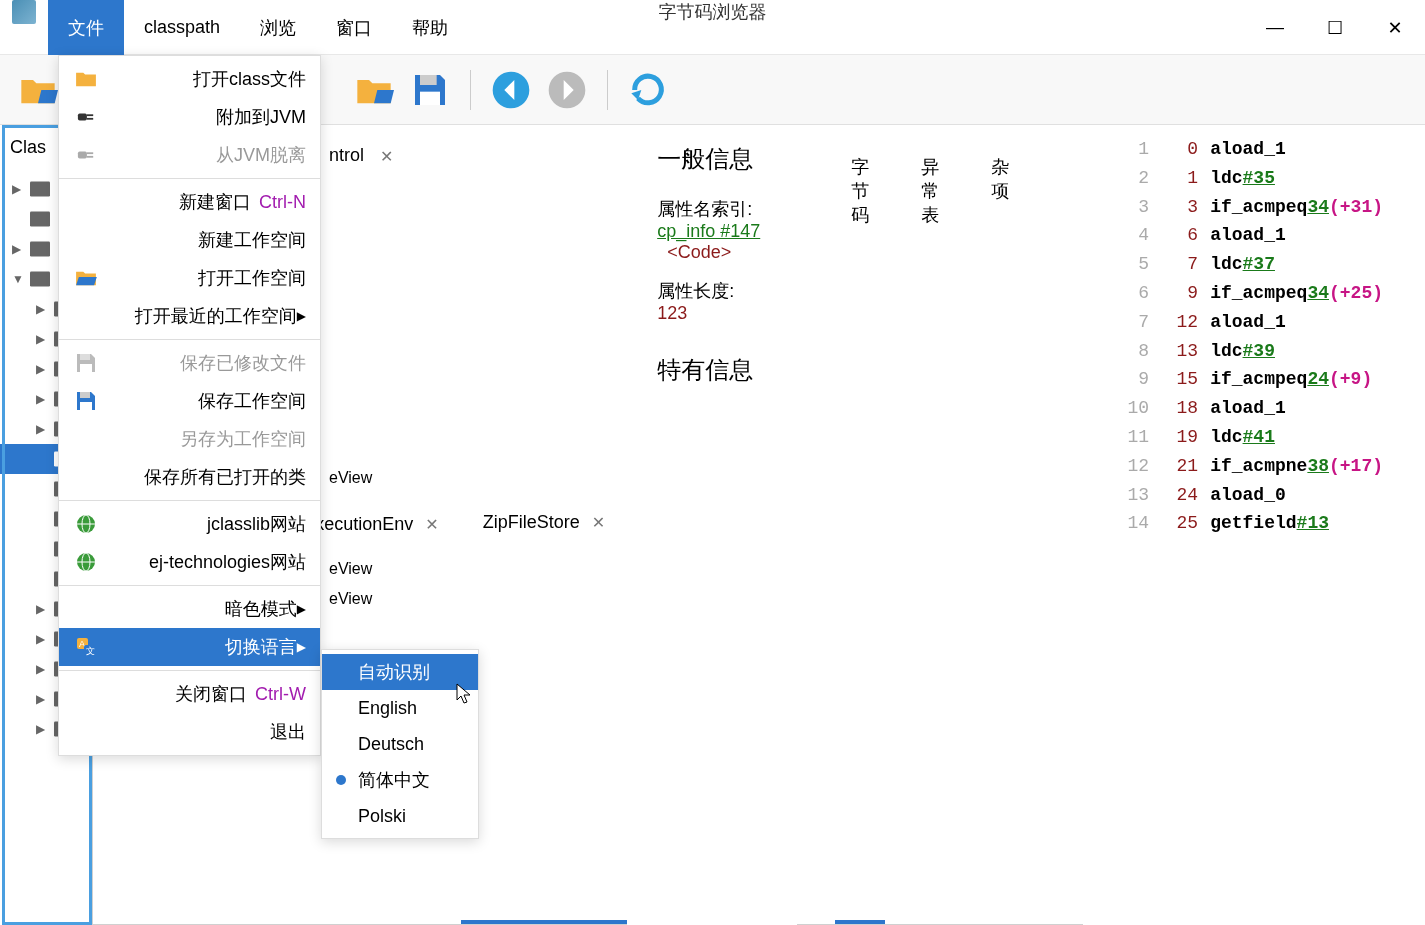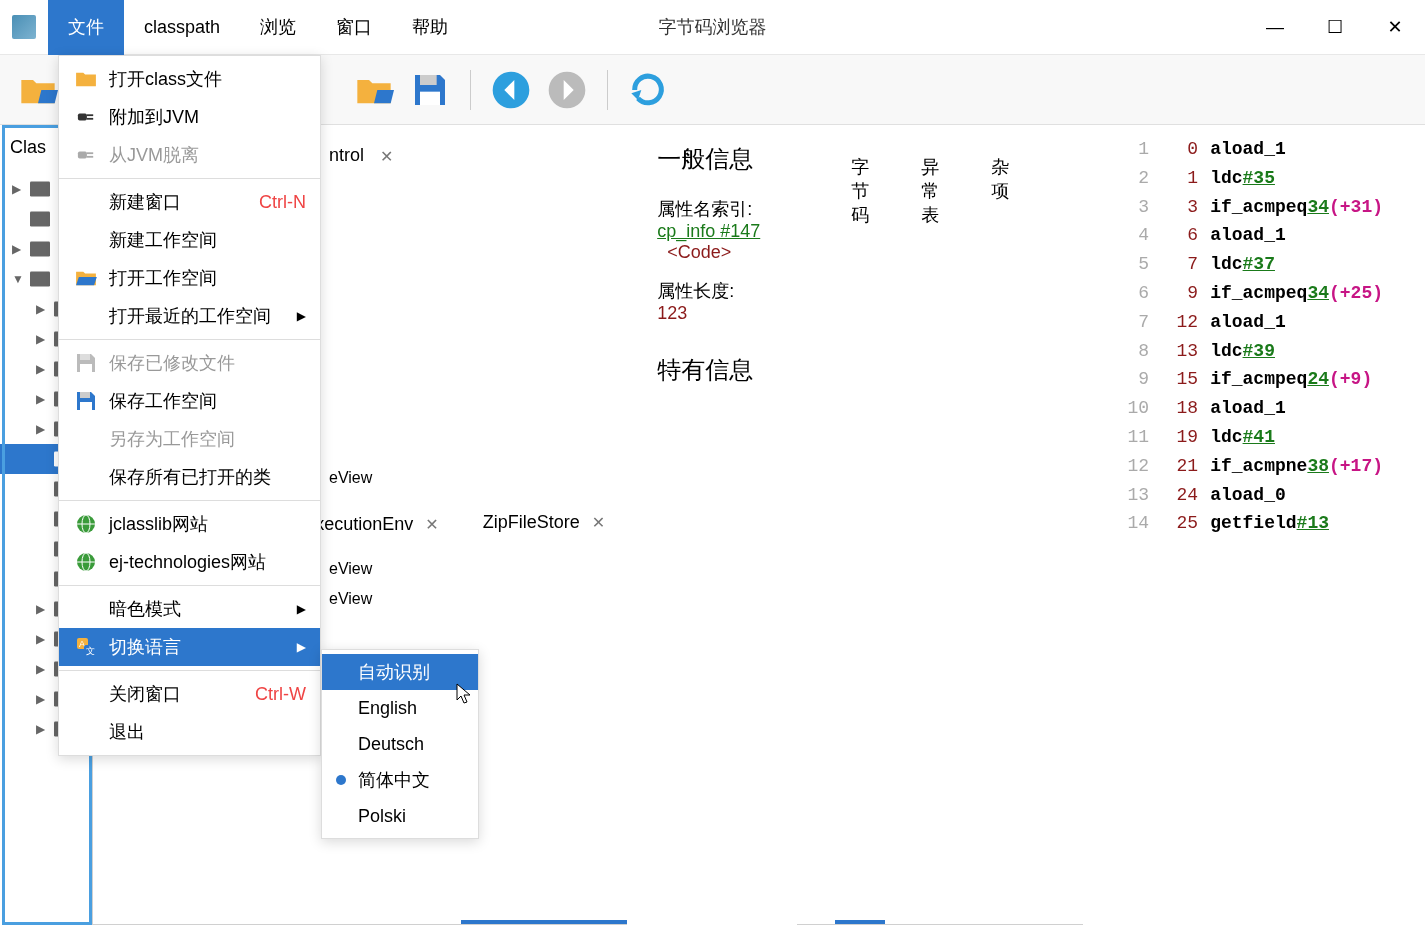--- a/index.html
+++ b/index.html
@@ -1,17 +1,17 @@
 <!DOCTYPE html>
 <html><head>
 <meta charset="utf-8">
 <style>
 * { box-sizing: border-box; margin: 0; padding: 0; }
 body { font-family: "Microsoft YaHei", "Segoe UI", sans-serif; font-size: 14px; background: #fff; overflow: hidden; width: 1425px; height: 925px; }
-.titlebar { height: 55px; display: flex; align-items: center; background: #fff; border-bottom: 1px solid #e8e8e8; }
+.titlebar { height: 55px; display: flex; align-items: flex-start; background: #fff; border-bottom: 1px solid #e8e8e8; }
 .titlebar .app-icon { width: 24px; height: 24px; margin: 0 12px; background: linear-gradient(135deg, #4a8fb5, #7db3d1); border-radius: 2px; position: relative; }
 .menu-bar { display: flex; align-items: center; height: 55px; }
 .menu-item { padding: 14px 20px; font-size: 18px; cursor: pointer; height: 55px; display: flex; align-items: center; }
 .menu-item.active { background: #2d77cc; color: white; }
 .app-title { position: absolute; left: 50%; transform: translateX(-50%); font-size: 18px; color: #333; }
 .window-controls { margin-left: auto; display: flex; }
 .win-ctrl { width: 60px; height: 55px; display: flex; align-items: center; justify-content: center; font-size: 18px; cursor: pointer; }
 
 .toolbar { height: 70px; background: #f8f8f8; border-bottom: 1px solid #e0e0e0; display: flex; align-items: center; padding: 0 10px; position: relative; }
 .toolbar-icon { width: 40px; height: 40px; margin: 0 8px; cursor: pointer; }
@@ -49,26 +49,26 @@
 .bc-line { display: flex; }
 .bc-lineno { width: 40px; text-align: right; color: #aaa; padding-right: 16px; }
 .bc-offset { width: 45px; text-align: right; color: #8b1a1a; padding-right: 12px; }
 .bc-instr { font-weight: bold; }
 .bc-ref { color: #1a7a1a; text-decoration: underline; font-weight: bold; }
 .bc-off { color: #c71585; font-weight: bold; }
 .bc-cmt { color: #555; }
 
 
 .dropdown { position: absolute; top: 55px; left: 58px; width: 263px; background: #fff; box-shadow: 0 3px 12px rgba(0,0,0,.15); border: 1px solid #ddd; z-index: 100; padding: 4px 0; }
-.dd-item { display: flex; align-items: center; height: 38px; padding: 0 14px; font-size: 18px; cursor: pointer; position: relative; }
+.dd-item { display: flex; align-items: center; height: 38px; padding: 0 14px; font-size: 18px; cursor: pointer; position: relative; text-align: right; }
 .dd-item.highlighted { background: #2d77cc; color: white; }
 .dd-item.disabled { color: #999; }
 .dd-icon { width: 26px; height: 22px; margin-right: 10px; display: flex; align-items: center; justify-content: center; }
 .dd-label { flex: 1; }
-.dd-accel { color: #ef4444; margin-left: 16px; }
+.dd-accel { color: #a21caf; margin-left: 8px; }
 .dd-arrow { font-size: 12px; }
 .dd-sep { height: 1px; background: #ddd; margin: 4px 0; }
 
 .submenu { position: absolute; top: 649px; left: 321px; width: 158px; background: #fff; box-shadow: 0 3px 12px rgba(0,0,0,.15); border: 1px solid #ddd; z-index: 101; padding: 4px 0; }
 .sm-item { display: flex; align-items: center; height: 36px; padding: 0 14px 0 36px; font-size: 18px; cursor: pointer; position: relative; }
 .sm-item.highlighted { background: #2d77cc; color: white; }
 .sm-bullet { position: absolute; left: 14px; width: 10px; height: 10px; background: #2d77cc; border-radius: 50%; }
 
 .cursor { position: absolute; top: 683px; left: 456px; z-index: 200; pointer-events: none; font-size: 22px; }
 .hidden-text { position: absolute; left: 329px; top: 145px; font-size: 18px; z-index: 50; }

